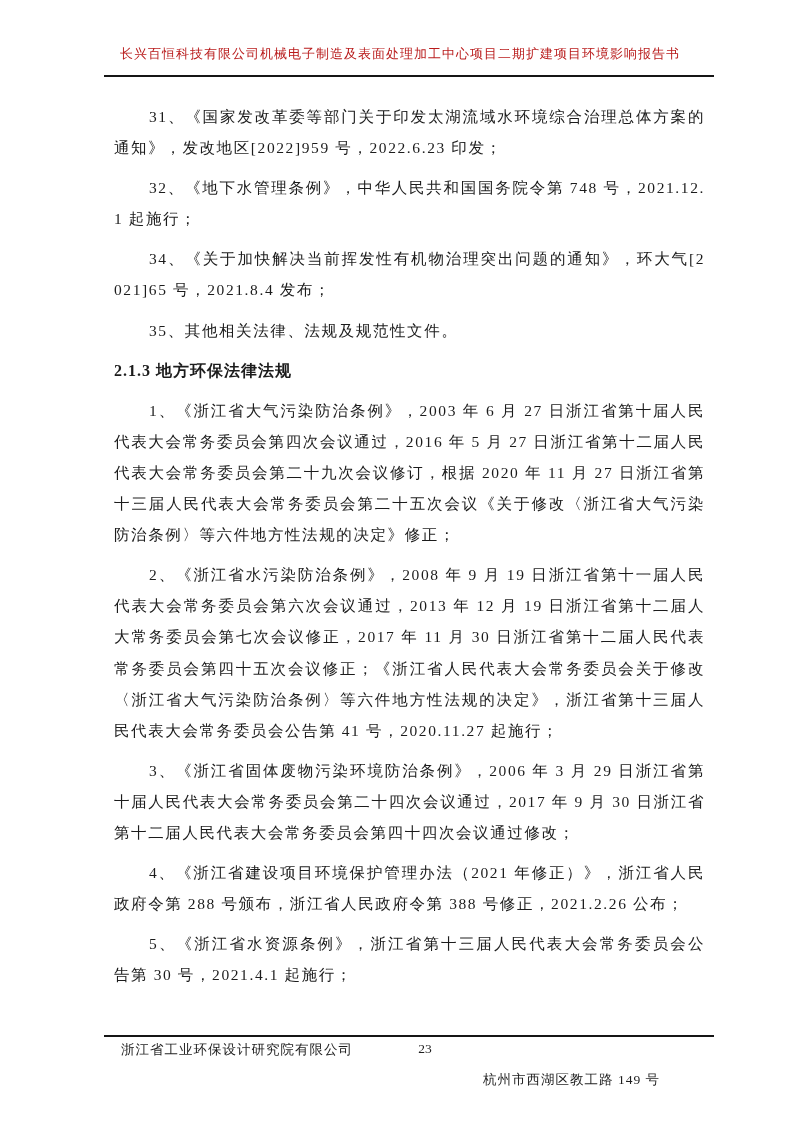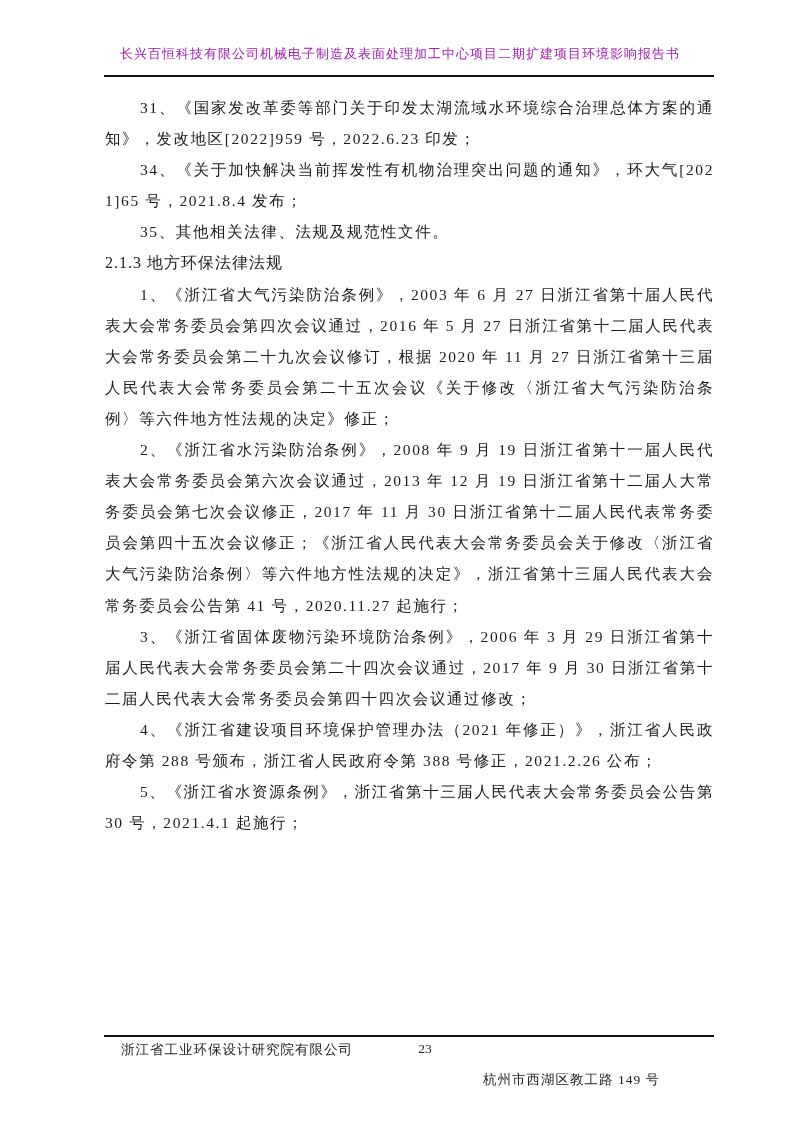--- a/index.html
+++ b/index.html
@@ -14,21 +14,21 @@
     overflow: hidden;
   }
   .header-title {
     position: absolute;
     top: 45px;
     left: 0;
     width: 100%;
     text-align: center;
     font-size: 13px;
     letter-spacing: 1px;
-    color: #a21caf;
+    color: #b91c1c;
     white-space: nowrap;
   }
   .header-rule {
     position: absolute;
     top: 75px;
     left: 104px;
     width: 610px;
     height: 0;
     border-top: 2.5px solid #151515;
   }
@@ -38,27 +38,27 @@
     left: 105px;
     width: 609px;
     font-size: 15.5px;
     line-height: 31.1px;
     text-align: justify;
     text-justify: inter-ideograph;
     letter-spacing: 1.6px;
     color: #1c1c1c;
   }
   .content p {
-    margin: 0;
+    margin: 9px;
     padding: 0;
     text-indent: 35px;
     word-break: break-all;
   }
   .content p.heading {
-    font-weight: normal;
+    font-weight: bold;
     text-indent: 0;
     font-size: 16px;
     letter-spacing: 1px;
     text-align: left;
   }
   .footer-rule {
     position: absolute;
     top: 1035px;
     left: 104px;
     width: 610px;
@@ -94,20 +94,21 @@
 </head>
 <body>
 
 <div class="page">
 
   <div class="header-title">长兴百恒科技有限公司机械电子制造及表面处理加工中心项目二期扩建项目环境影响报告书</div>
   <div class="header-rule"></div>
 
   <div class="content">
     <p>31、《国家发改革委等部门关于印发太湖流域水环境综合治理总体方案的通知》，发改地区[2022]959 号，2022.6.23 印发；</p>
+    <p>32、《地下水管理条例》，中华人民共和国国务院令第 748 号，2021.12.1 起施行；</p>
     <p>34、《关于加快解决当前挥发性有机物治理突出问题的通知》，环大气[2021]65 号，2021.8.4 发布；</p>
     <p>35、其他相关法律、法规及规范性文件。</p>
     <p class="heading">2.1.3 地方环保法律法规</p>
     <p>1、《浙江省大气污染防治条例》，2003 年 6 月 27 日浙江省第十届人民代表大会常务委员会第四次会议通过，2016 年 5 月 27 日浙江省第十二届人民代表大会常务委员会第二十九次会议修订，根据 2020 年 11 月 27 日浙江省第十三届人民代表大会常务委员会第二十五次会议《关于修改〈浙江省大气污染防治条例〉等六件地方性法规的决定》修正；</p>
     <p>2、《浙江省水污染防治条例》，2008 年 9 月 19 日浙江省第十一届人民代表大会常务委员会第六次会议通过，2013 年 12 月 19 日浙江省第十二届人大常务委员会第七次会议修正，2017 年 11 月 30 日浙江省第十二届人民代表常务委员会第四十五次会议修正；《浙江省人民代表大会常务委员会关于修改〈浙江省大气污染防治条例〉等六件地方性法规的决定》，浙江省第十三届人民代表大会常务委员会公告第 41 号，2020.11.27 起施行；</p>
     <p>3、《浙江省固体废物污染环境防治条例》，2006 年 3 月 29 日浙江省第十届人民代表大会常务委员会第二十四次会议通过，2017 年 9 月 30 日浙江省第十二届人民代表大会常务委员会第四十四次会议通过修改；</p>
     <p>4、《浙江省建设项目环境保护管理办法（2021 年修正）》，浙江省人民政府令第 288 号颁布，浙江省人民政府令第 388 号修正，2021.2.26 公布；</p>
     <p>5、《浙江省水资源条例》，浙江省第十三届人民代表大会常务委员会公告第 30 号，2021.4.1 起施行；</p>
   </div>
 

